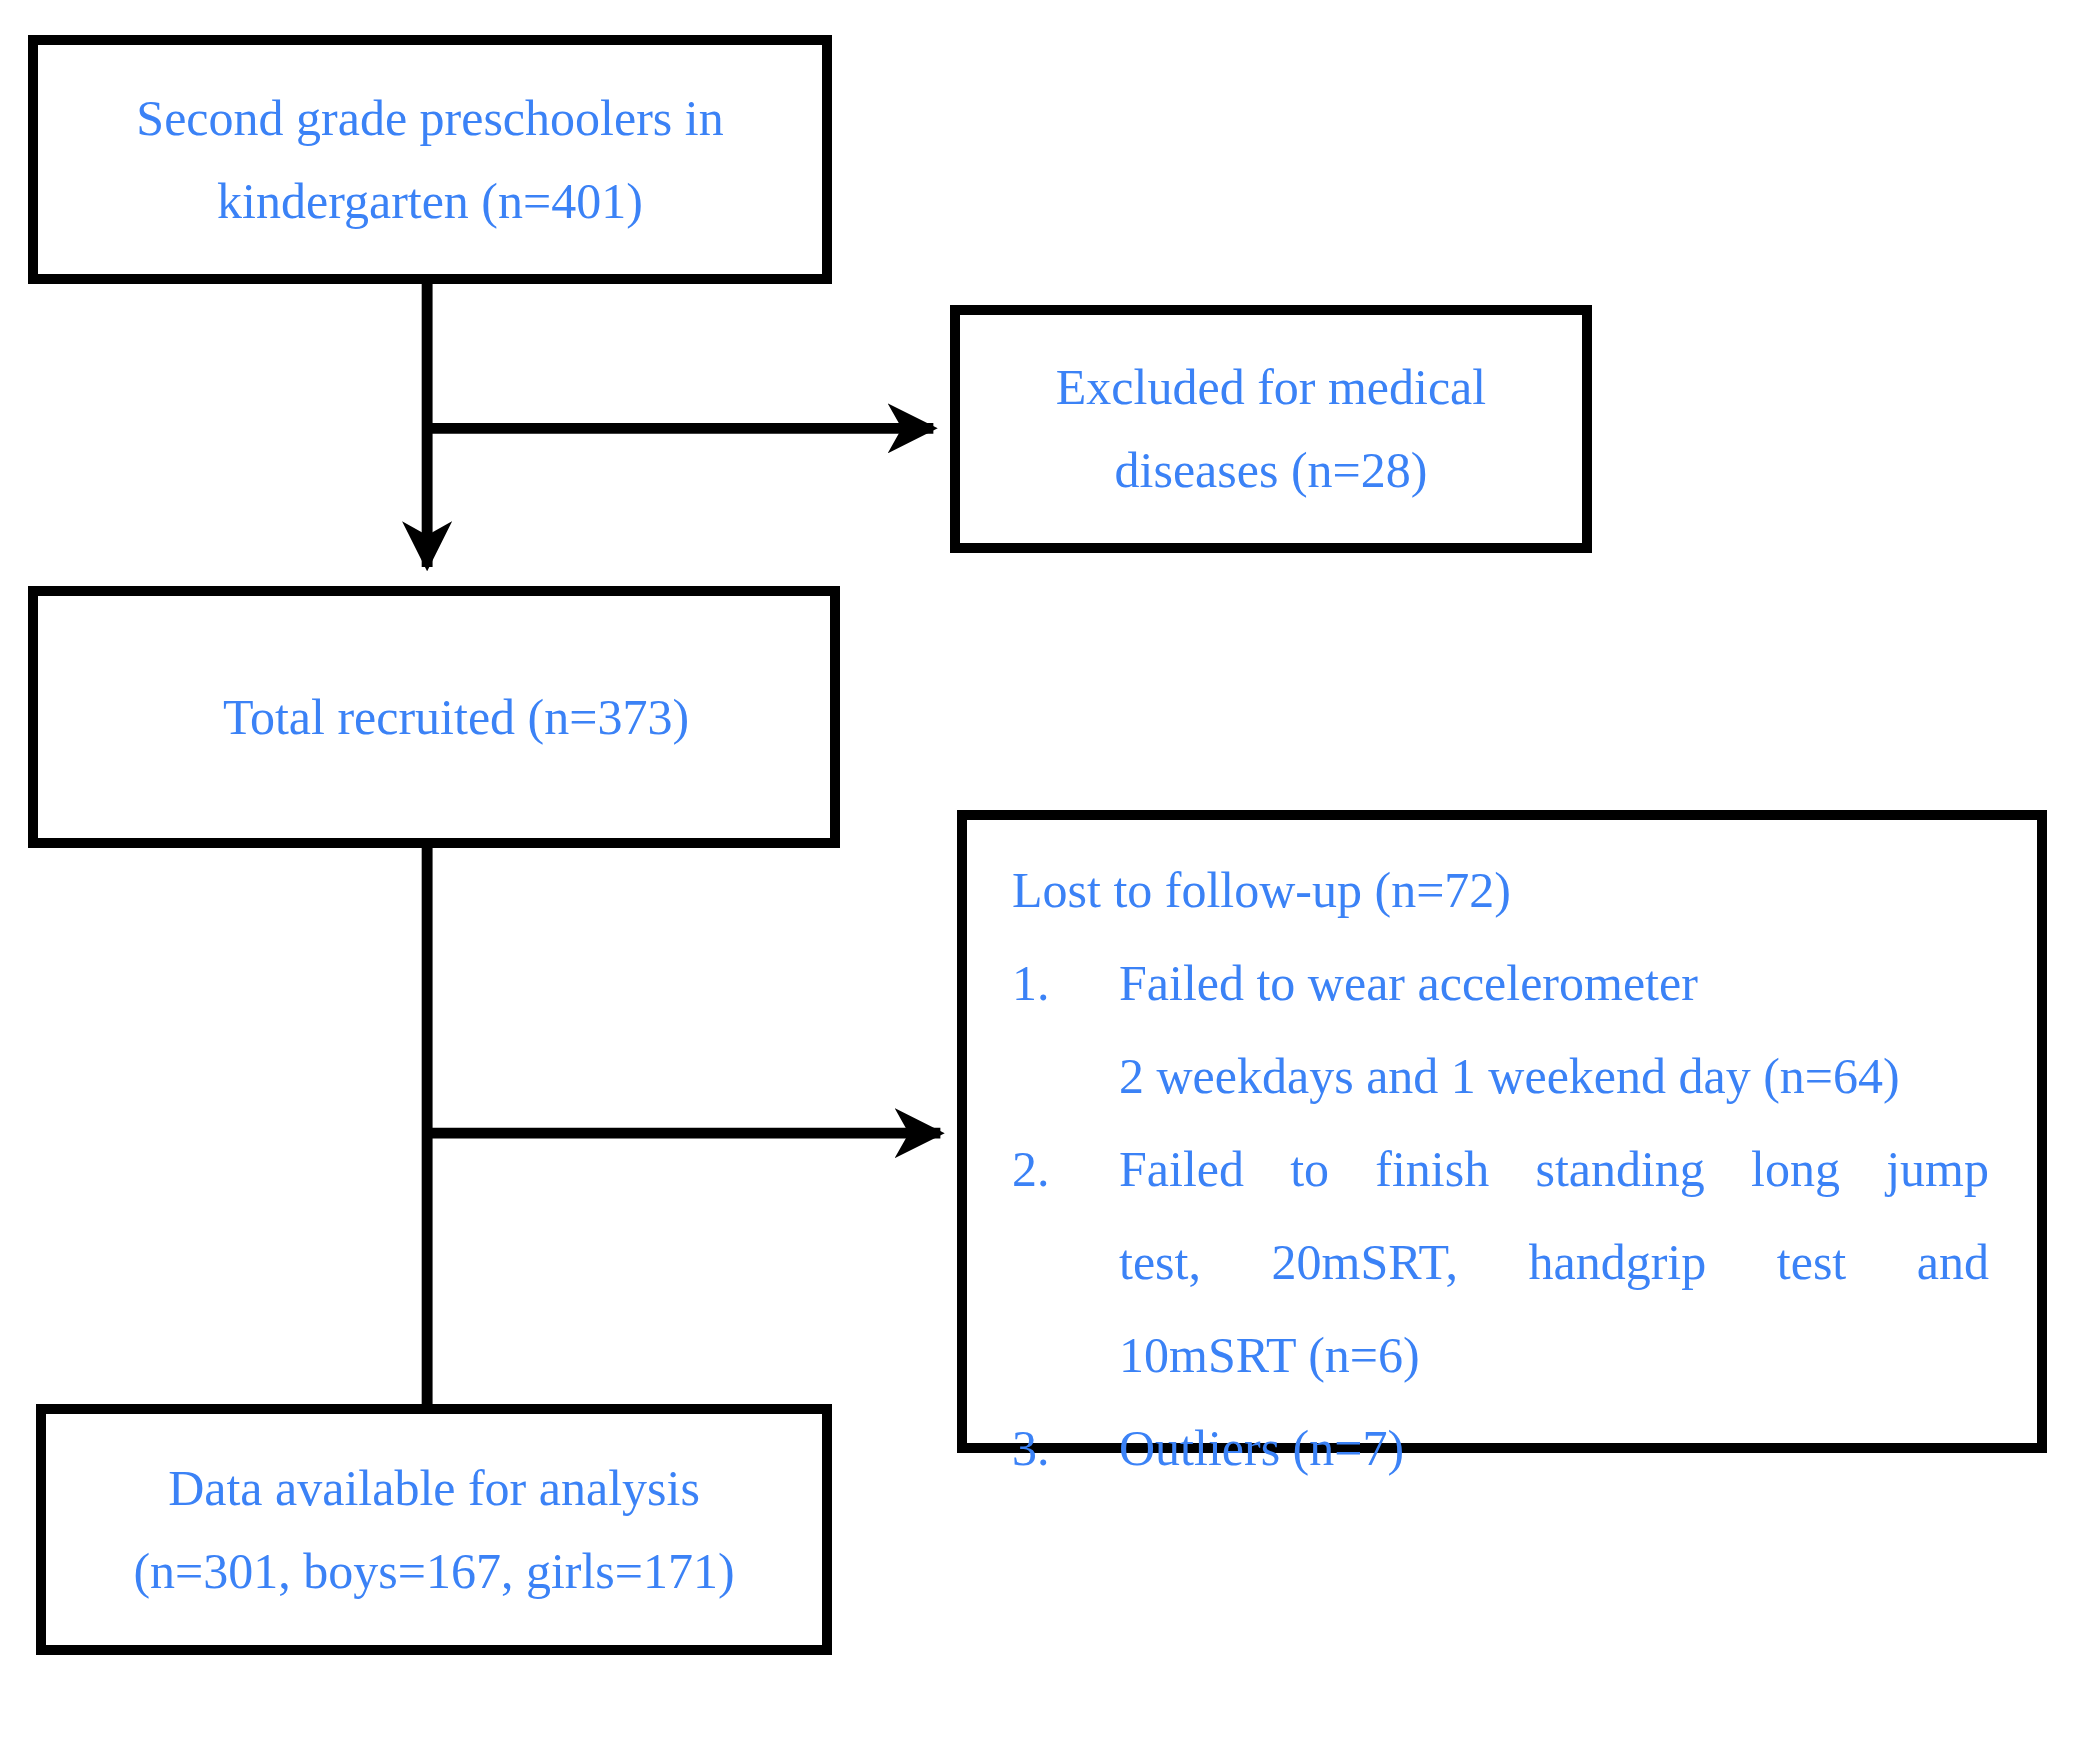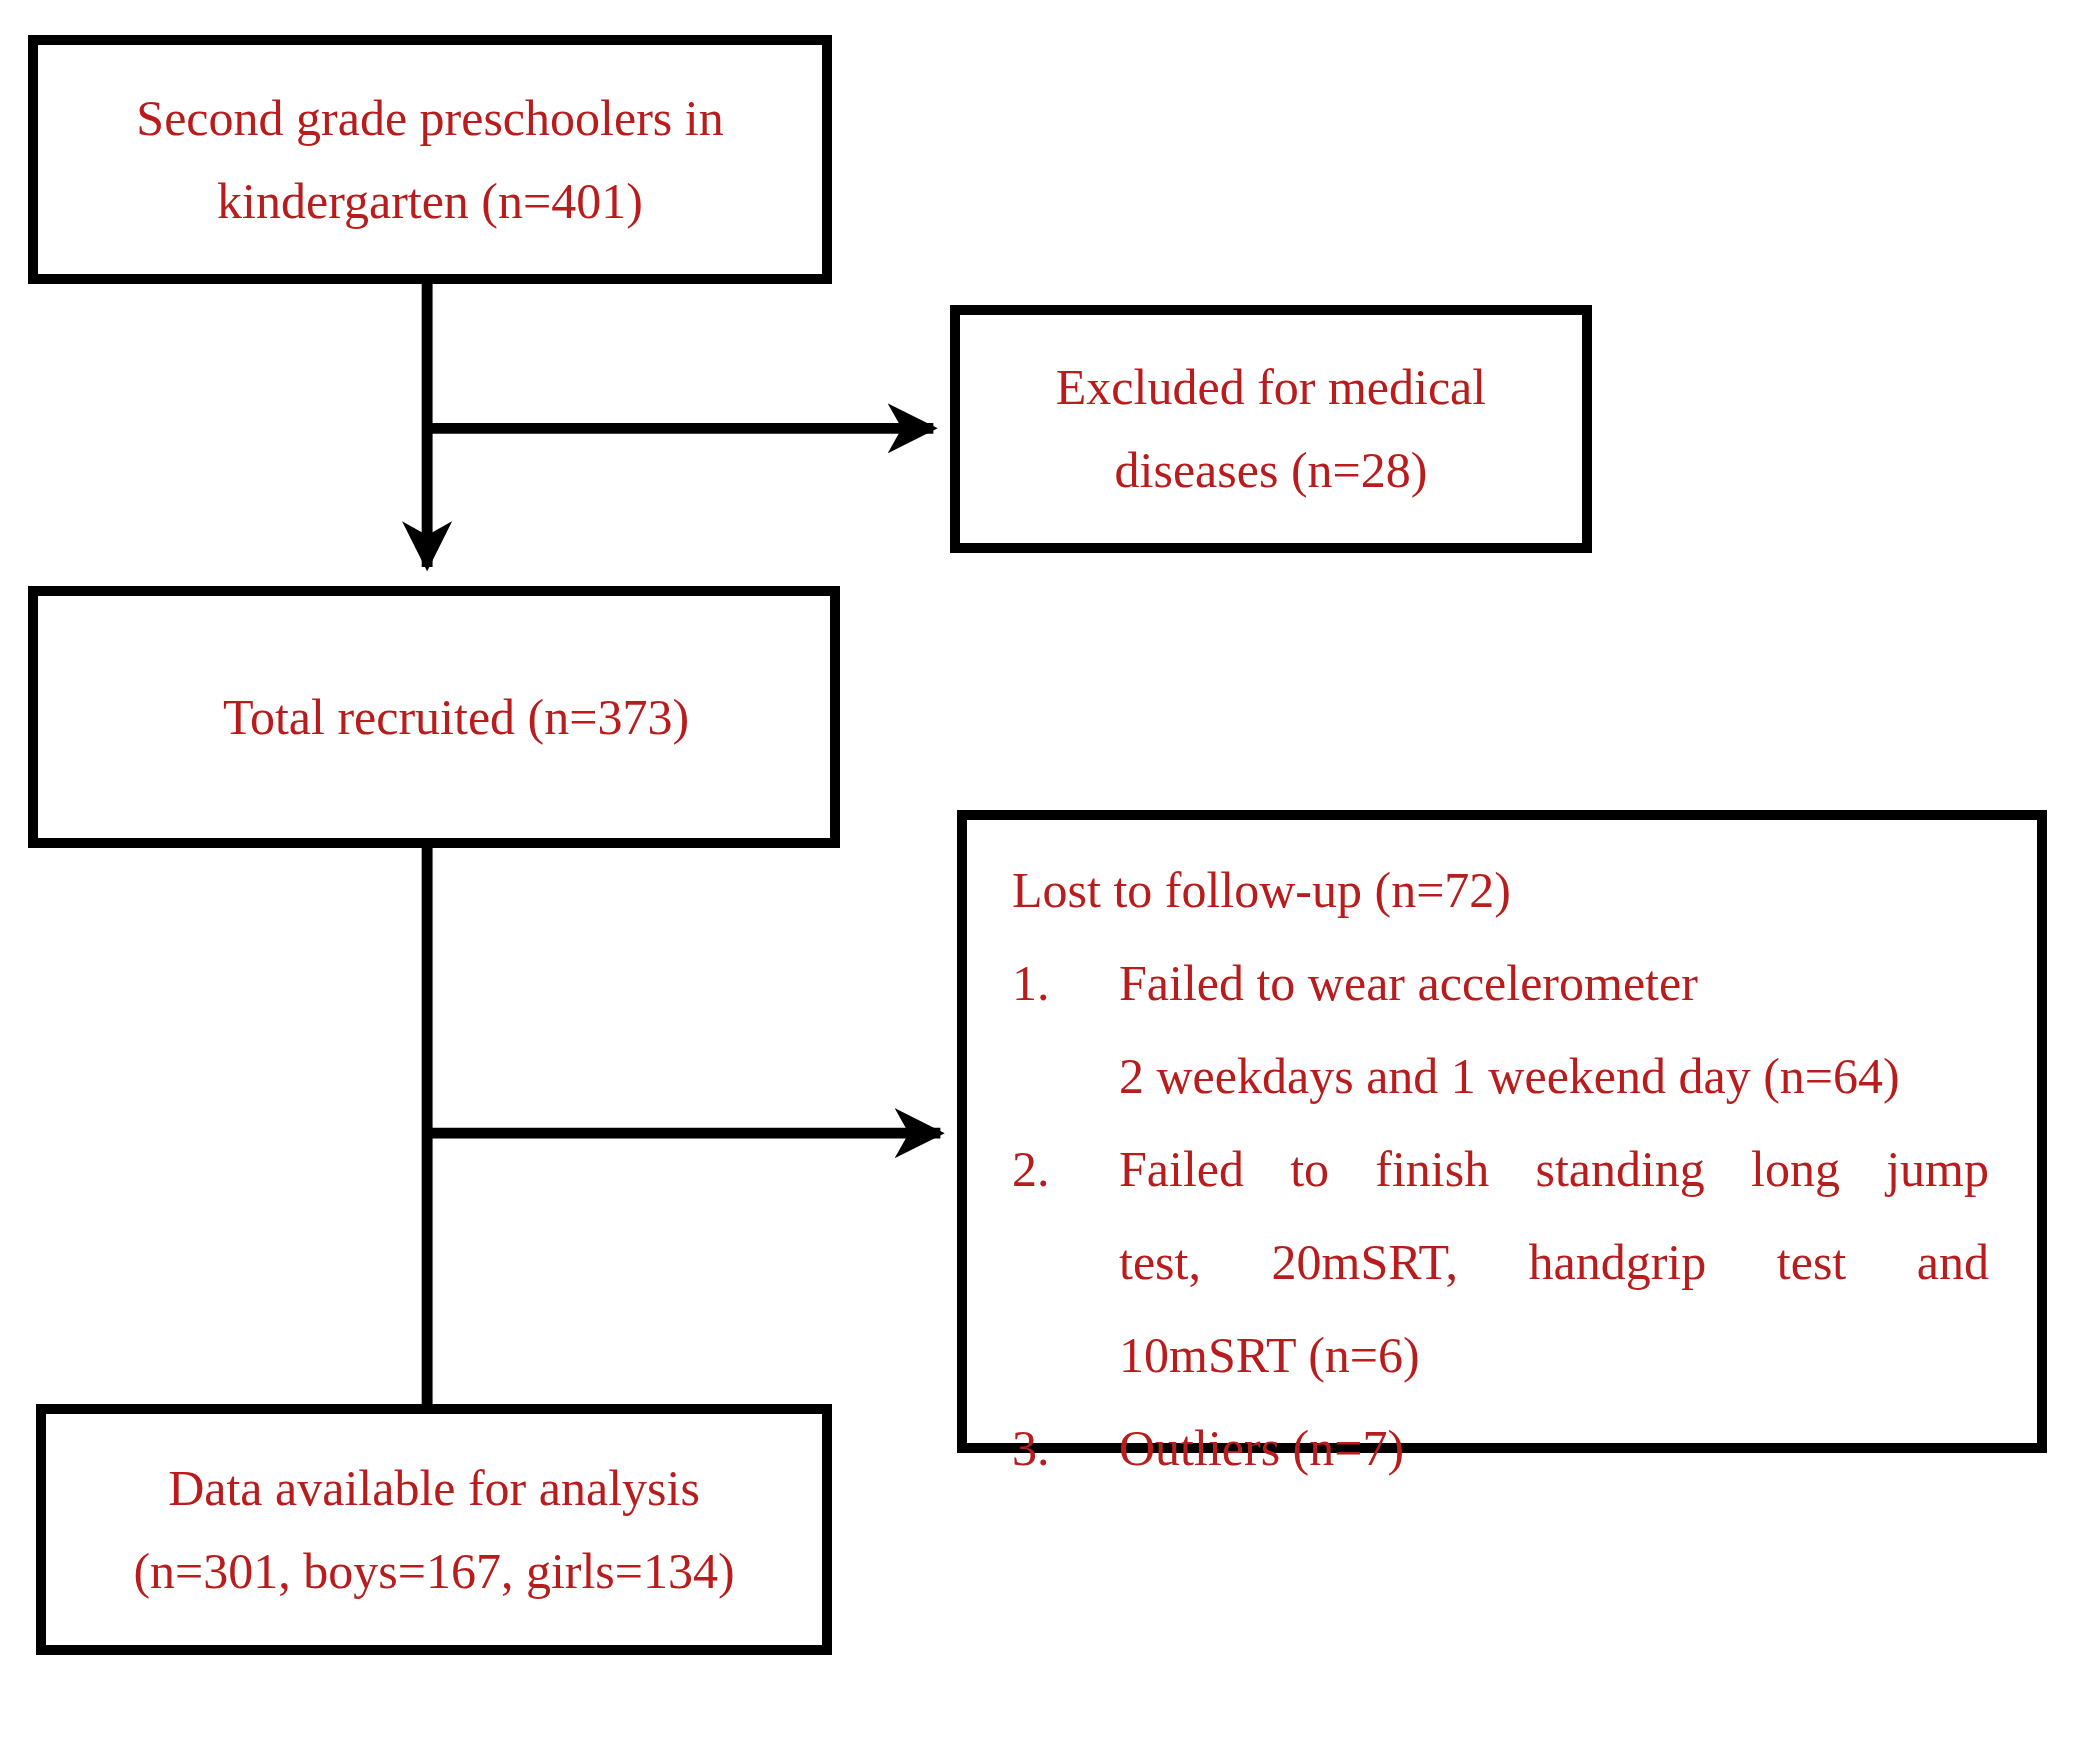--- a/index.html
+++ b/index.html
@@ -6,21 +6,21 @@
     margin: 0;
     padding: 0;
     background: #ffffff;
   }
   .canvas {
     position: relative;
     width: 2077px;
     height: 1757px;
     background: #ffffff;
     font-family: "Liberation Serif", "DejaVu Serif", serif;
-    color: #b91c1c;
+    color: #3b82f6;
     overflow: hidden;
   }
   .connector-layer {
     position: absolute;
     left: 0; top: 0;
     width: 2077px;
     height: 1757px;
   }
   .connector-layer line {
     stroke: #000000;
@@ -115,17 +115,17 @@
     <div class="lost-item">
       <div class="item-num">3.</div>
       <div class="item-lines">
         <div class="line">Outliers (n=7)</div>
       </div>
     </div>
   </div>
 
   <div class="box centered box-analysis">
     <div class="line">Data available for analysis</div>
-    <div class="line">(n=301, boys=167, girls=134)</div>
+    <div class="line">(n=301, boys=167, girls=171)</div>
   </div>
 
 </div>
 
 
 </body></html>

